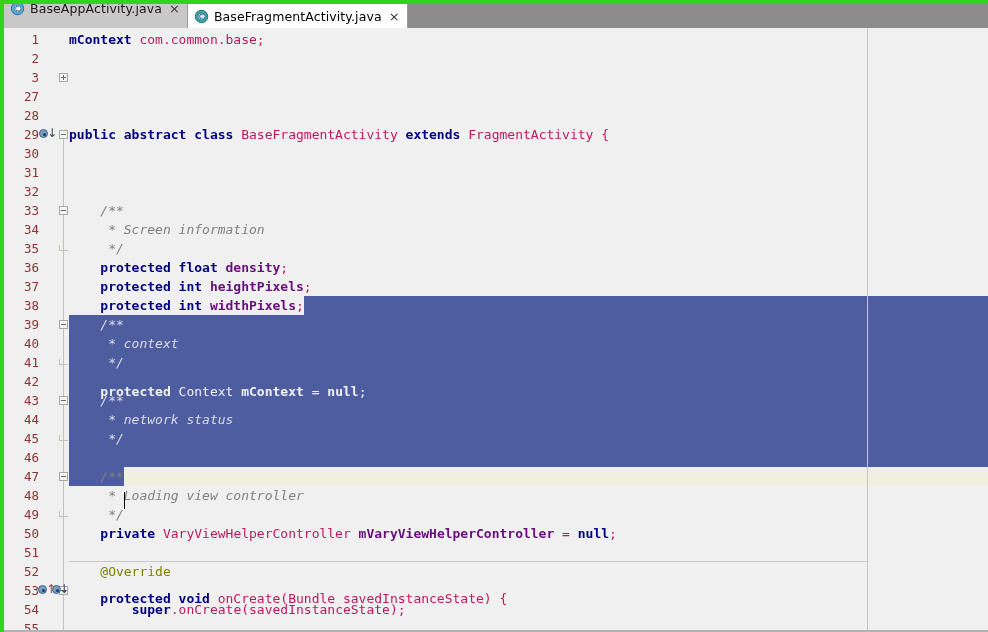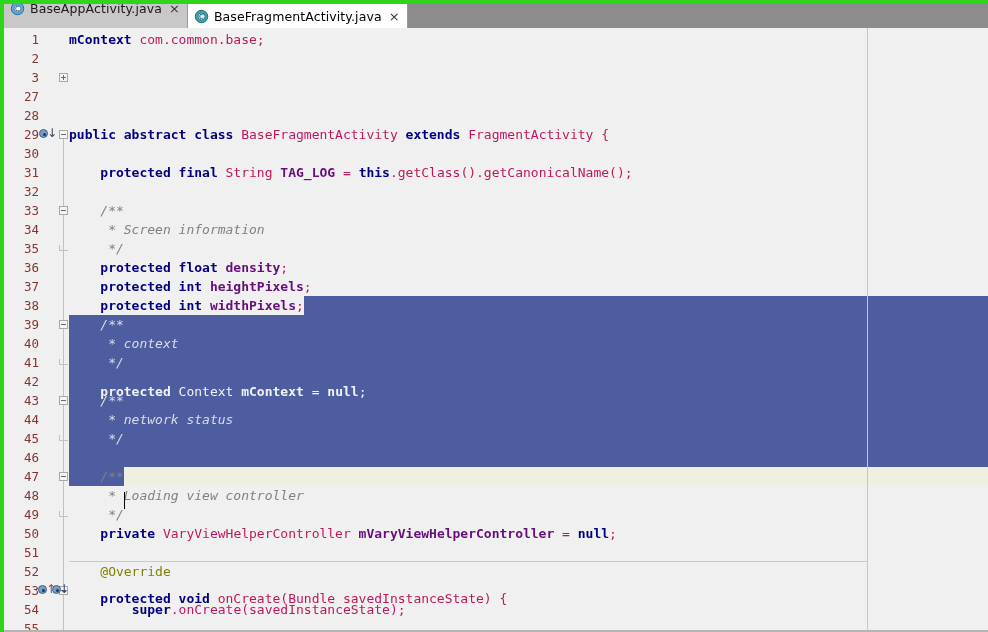--- a/index.html
+++ b/index.html
@@ -377,21 +377,20 @@
       </div>
 
     <div id="code-surface">
       <div id="margin-guide"></div>
     <div class="row" style="top: 2px;"><span class="txt"><span class="kw">mContext</span><span class="pln"> com.common.base;</span></span></div>
         <div class="row" style="top: 21px;"><span class="txt"></span></div>
         <div class="row" style="top: 59px;"><span class="txt"></span></div>
         <div class="row" style="top: 78px;"><span class="txt"></span></div>
         <div class="row" style="top: 97px;"><span class="txt"><span class="kw">public abstract class</span><span class="pln"> BaseFragmentActivity </span><span class="kw">extends</span><span class="pln"> FragmentActivity {</span></span></div>
         <div class="row" style="top: 116px;"><span class="txt"></span></div>
-        <div class="row" style="top: 135px;"><span class="txt"><span class="pln">    </span><span class="kw">protected final</span><span class="pln"> String </span><span class="fld">TAG_LOG</span><span class="pln"> = </span><span class="kw">this</span><span class="pln">.getClass().getCanonicalName();</span></span></div>
         <div class="row" style="top: 154px;"><span class="txt"></span></div>
         <div class="row" style="top: 173px;"><span class="txt"><span class="cmt">    /**</span></span></div>
         <div class="row" style="top: 192px;"><span class="txt"><span class="cmt">     * Screen information</span></span></div>
         <div class="row" style="top: 211px;"><span class="txt"><span class="cmt">     */</span></span></div>
         <div class="row" style="top: 230px;"><span class="txt"><span class="pln">    </span><span class="kw">protected float</span><span class="pln"> </span><span class="fld">density</span><span class="pln">;</span></span></div>
         <div class="row" style="top: 249px;"><span class="txt"><span class="pln">    </span><span class="kw">protected int</span><span class="pln"> </span><span class="fld">heightPixels</span><span class="pln">;</span></span></div>
         <div class="sel-part" style="top: 268px; left: 234.6px; width: 684.4px;"></div>
         <div class="row" style="top: 268px;"><span class="txt"><span class="pln">    </span><span class="kw">protected int</span><span class="pln"> </span><span class="fld">widthPixels</span><span class="pln">;</span></span></div>
         <div class="rowbg sel-full" style="top: 287px;"></div>
         <div class="guide-on-sel" style="top: 287px;"></div>

